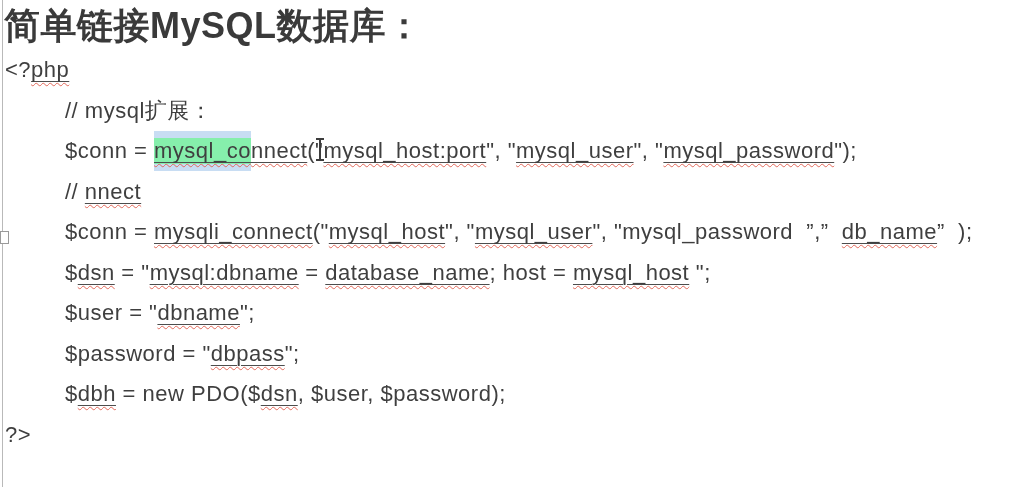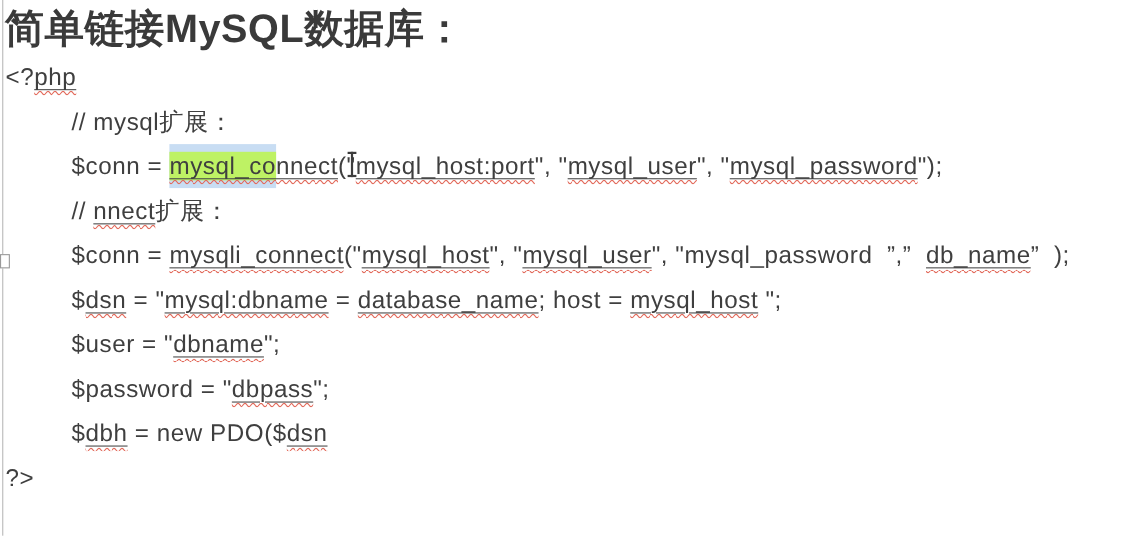--- a/index.html
+++ b/index.html
@@ -46,21 +46,21 @@
   
   .sq {
     text-decoration: underline;
     text-decoration-style: wavy;
     text-decoration-color: #e2695a;
     text-decoration-thickness: 1px;
     text-underline-offset: 5px;
   }
   
   .sel {
-    background: #bef264;
+    background: #86efac;
     box-shadow: 0 -7px 0 #c8ddf3, 0 7px 0 #c8ddf3;
   }
 
   
   .rel { position: relative; }
   .ibeam { position: absolute; left: 8px; top: -2px; width: 10px; height: 27px; }
   .ibeam::before {
     content: ""; position: absolute; left: 4px; top: 2px;
     width: 2px; height: 23px; background: #3c3c3c;
   }
@@ -76,21 +76,21 @@
 <div class="page">
   <div class="frame-border"></div>
   <div class="frame-handle"></div>
 
   <h1 class="doc-title">简单链接MySQL数据库：</h1>
 
   <div class="code">
       <div class="line"><span class="plain">&lt;?</span><span class="u"><span class="sq">php</span></span></div>
       <div class="line ind"><span class="plain">// mysql扩展：</span></div>
       <div class="line ind"><span class="plain">$conn = </span><span class="u sel"><span class="sq">mysql_co</span></span><span class="u"><span class="sq">nnect</span></span><span class="plain rel">("<span class="ibeam"></span></span><span class="u"><span class="sq">mysql_host:port</span></span><span class="plain">", "</span><span class="u"><span class="sq">mysql_user</span></span><span class="plain">", "</span><span class="u"><span class="sq">mysql_password</span></span><span class="plain">");</span></div>
-      <div class="line ind"><span class="plain">// </span><span class="u"><span class="sq">nnect</span></span><span class="plain">扩展：</span></div>
+      <div class="line ind"><span class="plain">// </span><span class="u"><span class="sq">nnect</span></span></div>
       <div class="line ind"><span class="plain">$conn = </span><span class="u"><span class="sq">mysqli_connect</span></span><span class="plain">("</span><span class="u"><span class="sq">mysql_host</span></span><span class="plain">", "</span><span class="u"><span class="sq">mysql_user</span></span><span class="plain">", "mysql_password  ”,”  </span><span class="u"><span class="sq">db_name</span></span><span class="plain">”  );</span></div>
       <div class="line ind"><span class="plain">$</span><span class="u"><span class="sq">dsn</span></span><span class="plain"> = "</span><span class="u"><span class="sq">mysql:dbname</span></span><span class="plain"> = </span><span class="u"><span class="sq">database_name</span></span><span class="plain">; host = </span><span class="u"><span class="sq">mysql_host</span></span><span class="plain"> ";</span></div>
       <div class="line ind"><span class="plain">$user = "</span><span class="u"><span class="sq">dbname</span></span><span class="plain">";</span></div>
       <div class="line ind"><span class="plain">$password = "</span><span class="u"><span class="sq">dbpass</span></span><span class="plain">";</span></div>
-      <div class="line ind"><span class="plain">$</span><span class="u"><span class="sq">dbh</span></span><span class="plain"> = new PDO($</span><span class="u"><span class="sq">dsn</span></span></div>
+      <div class="line ind"><span class="plain">$</span><span class="u"><span class="sq">dbh</span></span><span class="plain"> = new PDO($</span><span class="u"><span class="sq">dsn</span></span><span class="plain">, $user, $password);</span></div>
       <div class="line"><span class="plain">?&gt;</span></div>
     </div>
 </div>
 
 </body></html>

